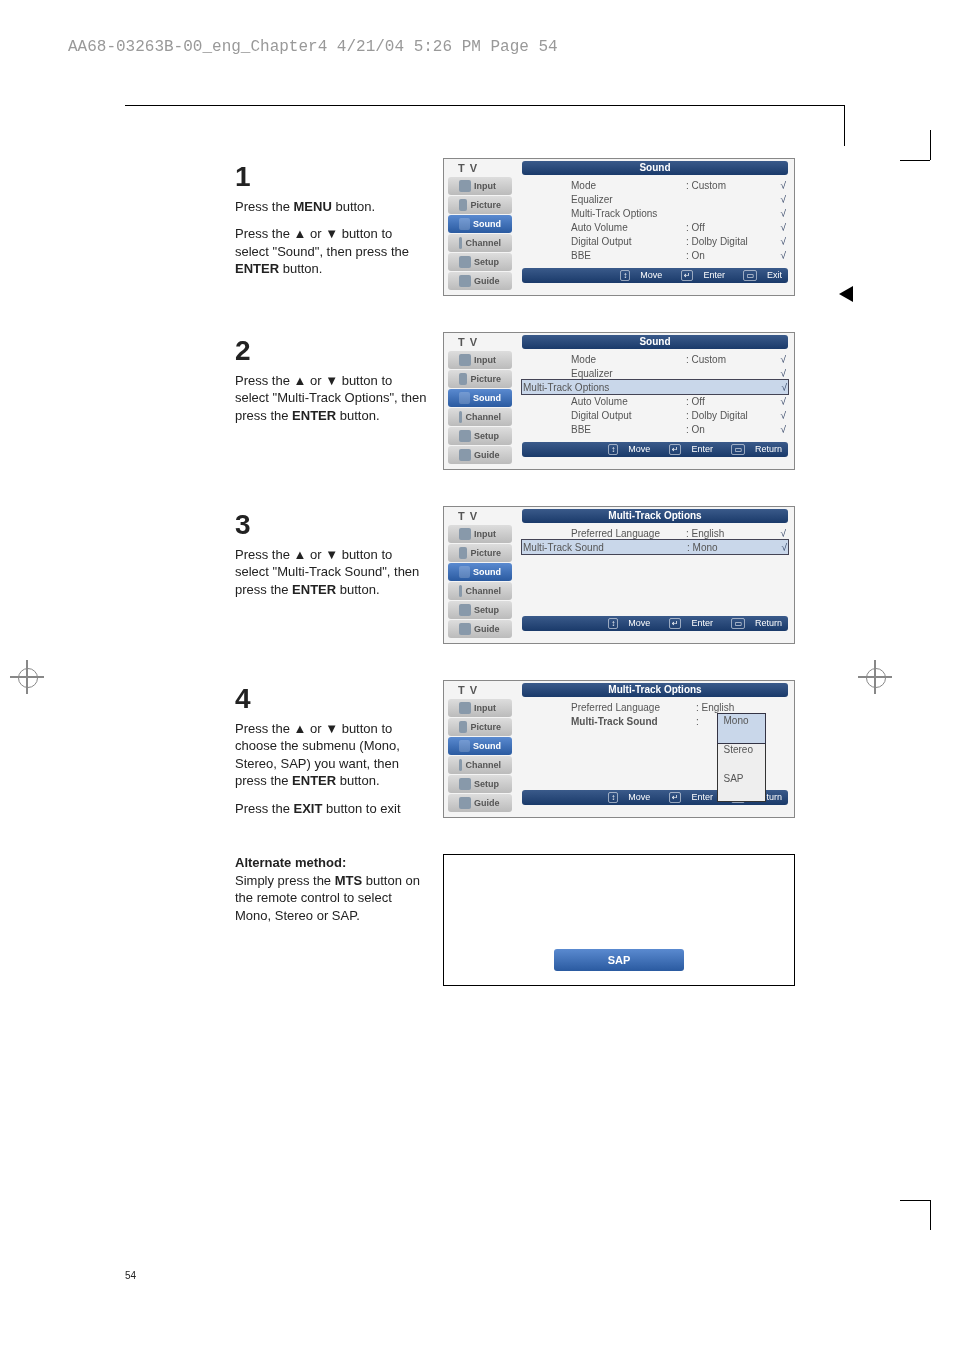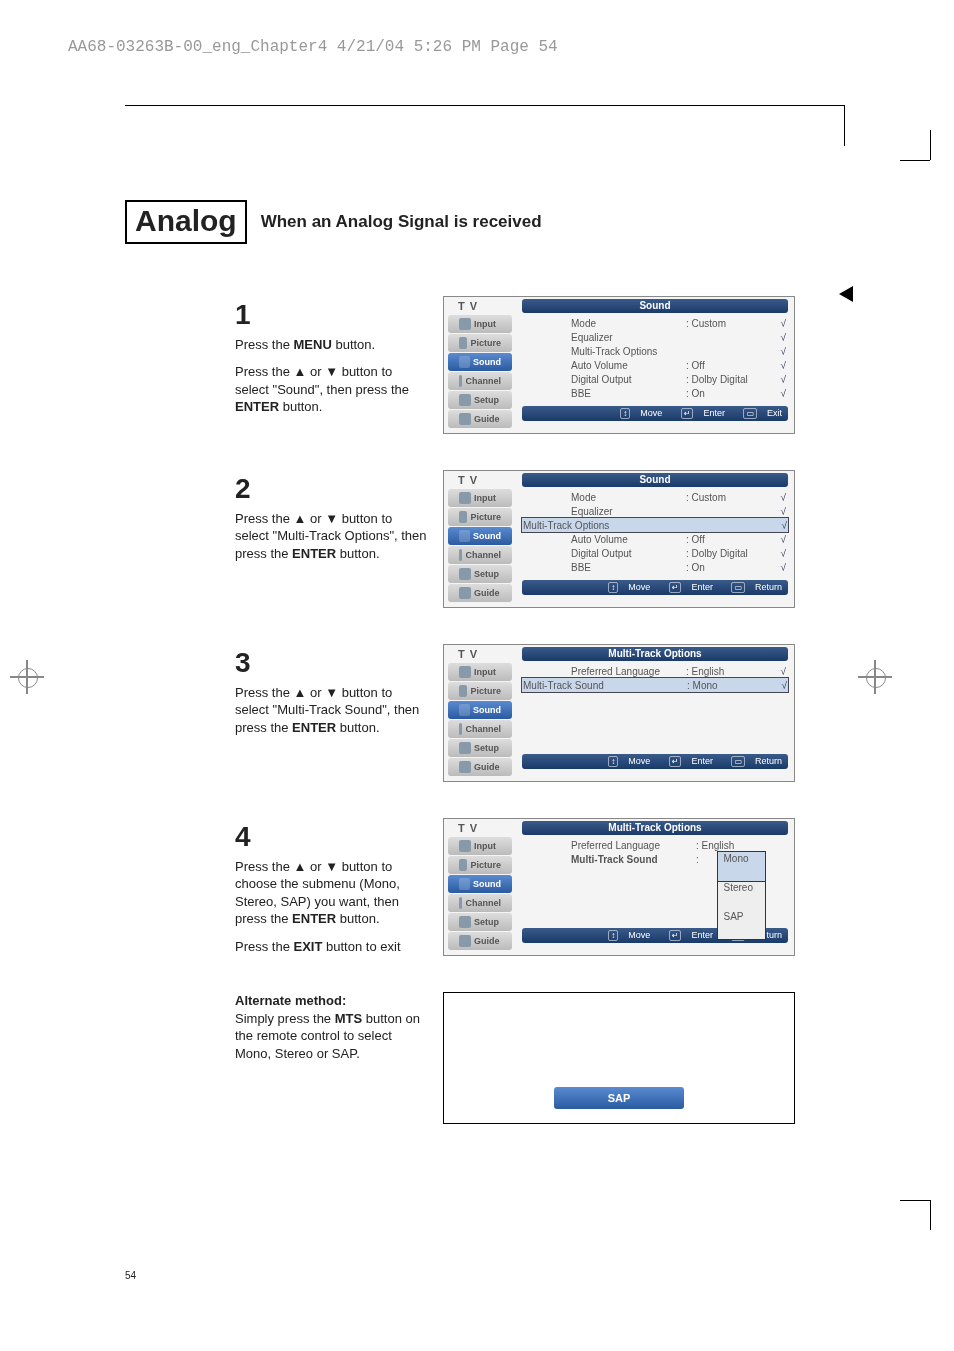--- a/index.html
+++ b/index.html
@@ -269,24 +269,20 @@
   <div class="crop-v" style="left:930px; top:130px; height:30px;"></div>
   <div class="crop-v" style="left:930px; top:1200px; height:30px;"></div>
   <div class="crop-h" style="left:900px; top:160px; width:30px;"></div>
   <div class="crop-h" style="left:900px; top:1200px; width:30px;"></div>
 
   <div class="header-line">AA68-03263B-00_eng_Chapter4  4/21/04  5:26 PM  Page 54</div>
 
   <div class="content">
     <div class="side-right"></div>
 
-    <div class="analog-row">
-      <div class="analog-box">Analog</div>
-      <div class="analog-title">When an Analog Signal is received</div>
-    </div>
 
     <div class="back-arrow"></div>
 
     <div class="steps-indent">
 
       <div class="step">
         <div class="text">
           <div class="num">1</div>
           <p style="margin:0 0 10px 0;">
             <span>Press the </span><b>MENU</b><span> button.</span>

